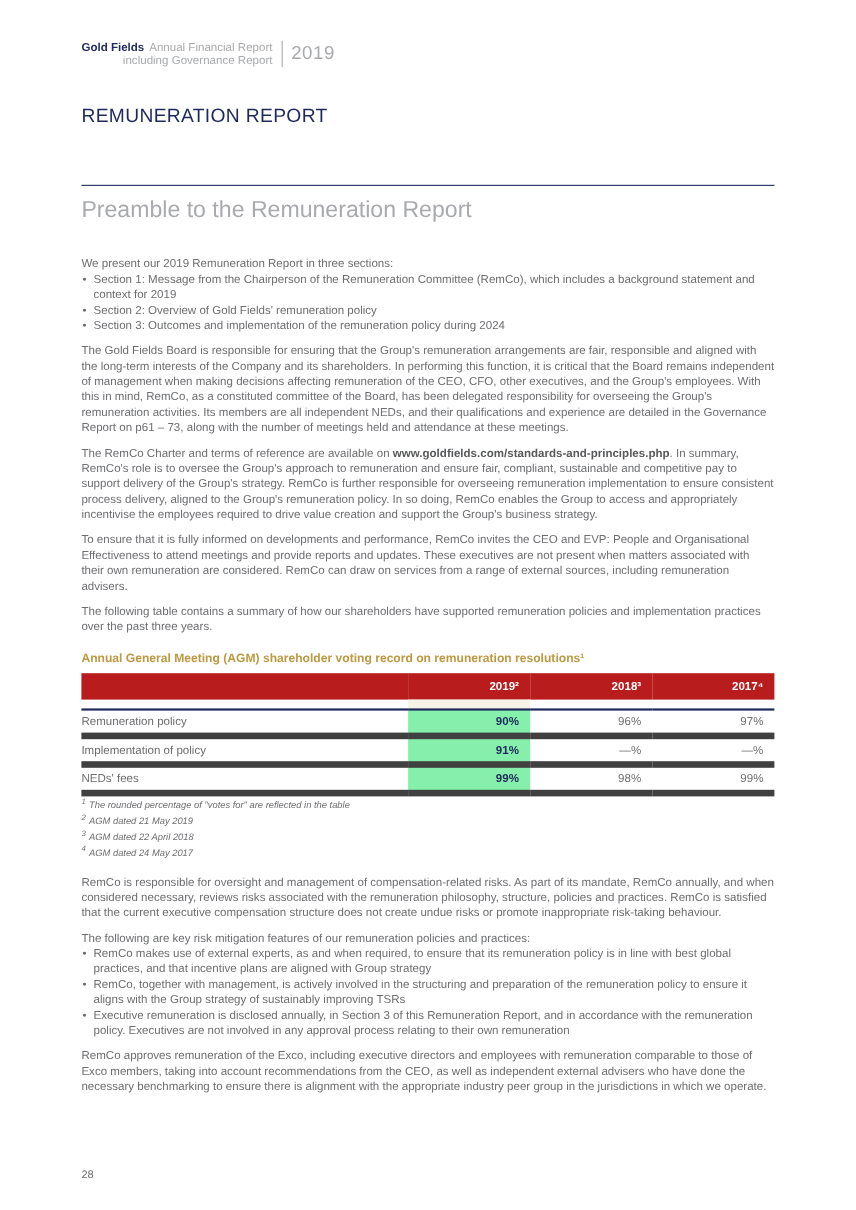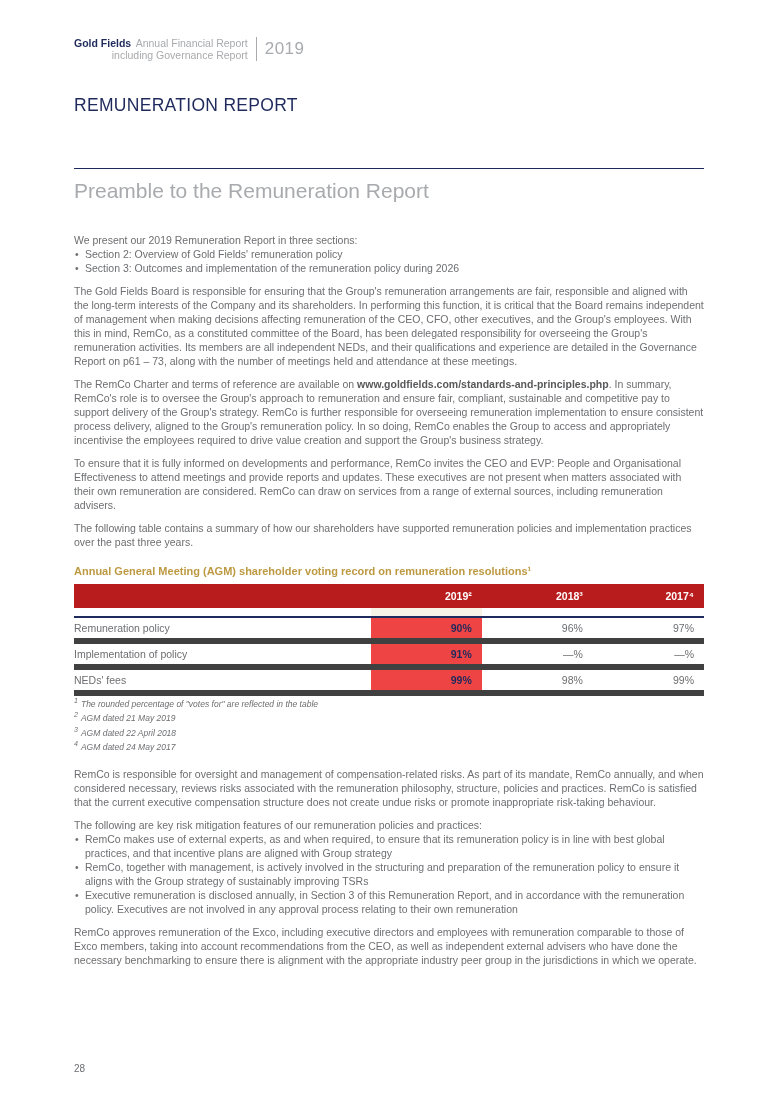--- a/index.html
+++ b/index.html
@@ -91,21 +91,21 @@
   thead th.col-y { width: 17.6%; }
   tr.spacer td { height: 9px; padding: 0; border-bottom: 2px solid #1f2a5c; }
   tbody td {
     color: #6d6e71;
     font-size: 10.5px;
     padding: 4px 10px 4px 0;
     text-align: right;
     border-bottom: 6px solid #404040;
   }
   tbody td.label { text-align: left; padding-right: 0; }
-  td.hl { background: #ef4444; color: #1f2a5c; font-weight: bold; }
+  td.hl { background: #86efac; color: #1f2a5c; font-weight: bold; }
   tr.spacer td.hl { background: #f7f3e6; }
 
   .footnotes { margin-top: 0; }
   .footnote {
     color: #6d6e71;
     font-size: 8.5px;
     font-style: italic;
     line-height: 11.5px;
   }
   .footnote sup { font-style: italic; margin-right: 3px; }
@@ -137,22 +137,23 @@
       <div class="hdr-year">2019</div>
     </header>
 
     <h1 class="report-title">REMUNERATION REPORT</h1>
 
     <div class="section-rule"></div>
     <h2 class="section-heading">Preamble to the Remuneration Report</h2>
 
     <p class="body">We present our 2019 Remuneration Report in three sections:</p>
     <ul class="bullets">
+      <li>Section 1: Message from the Chairperson of the Remuneration Committee (RemCo), which includes a background statement and context for 2019</li>
       <li>Section 2: Overview of Gold Fields' remuneration policy</li>
-      <li>Section 3: Outcomes and implementation of the remuneration policy during 2026</li>
+      <li>Section 3: Outcomes and implementation of the remuneration policy during 2024</li>
     </ul>
 
     <p class="body tight">The Gold Fields Board is responsible for ensuring that the Group's remuneration arrangements are fair, responsible and aligned with the long-term interests of the Company and its shareholders. In performing this function, it is critical that the Board remains independent of management when making decisions affecting remuneration of the CEO, CFO, other executives, and the Group's employees. With this in mind, RemCo, as a constituted committee of the Board, has been delegated responsibility for overseeing the Group's remuneration activities. Its members are all independent NEDs, and their qualifications and experience are detailed in the Governance Report on p61 – 73, along with the number of meetings held and attendance at these meetings.</p>
 
     <p class="body tight"><span>The RemCo Charter and terms of reference are available on </span><span class="bold-link">www.goldfields.com/standards-and-principles.php</span><span>. In summary, RemCo's role is to oversee the Group's approach to remuneration and ensure fair, compliant, sustainable and competitive pay to support delivery of the Group's strategy. RemCo is further responsible for overseeing remuneration implementation to ensure consistent process delivery, aligned to the Group's remuneration policy. In so doing, RemCo enables the Group to access and appropriately incentivise the employees required to drive value creation and support the Group's business strategy.</span></p>
 
     <p class="body tight">To ensure that it is fully informed on developments and performance, RemCo invites the CEO and EVP: People and Organisational Effectiveness to attend meetings and provide reports and updates. These executives are not present when matters associated with their own remuneration are considered. RemCo can draw on services from a range of external sources, including remuneration advisers.</p>
     <p class="body tight">The following table contains a summary of how our shareholders have supported remuneration policies and implementation practices over the past three years.</p>
 
     <h3 class="gold-heading">Annual General Meeting (AGM) shareholder voting record on remuneration resolutions¹</h3>

